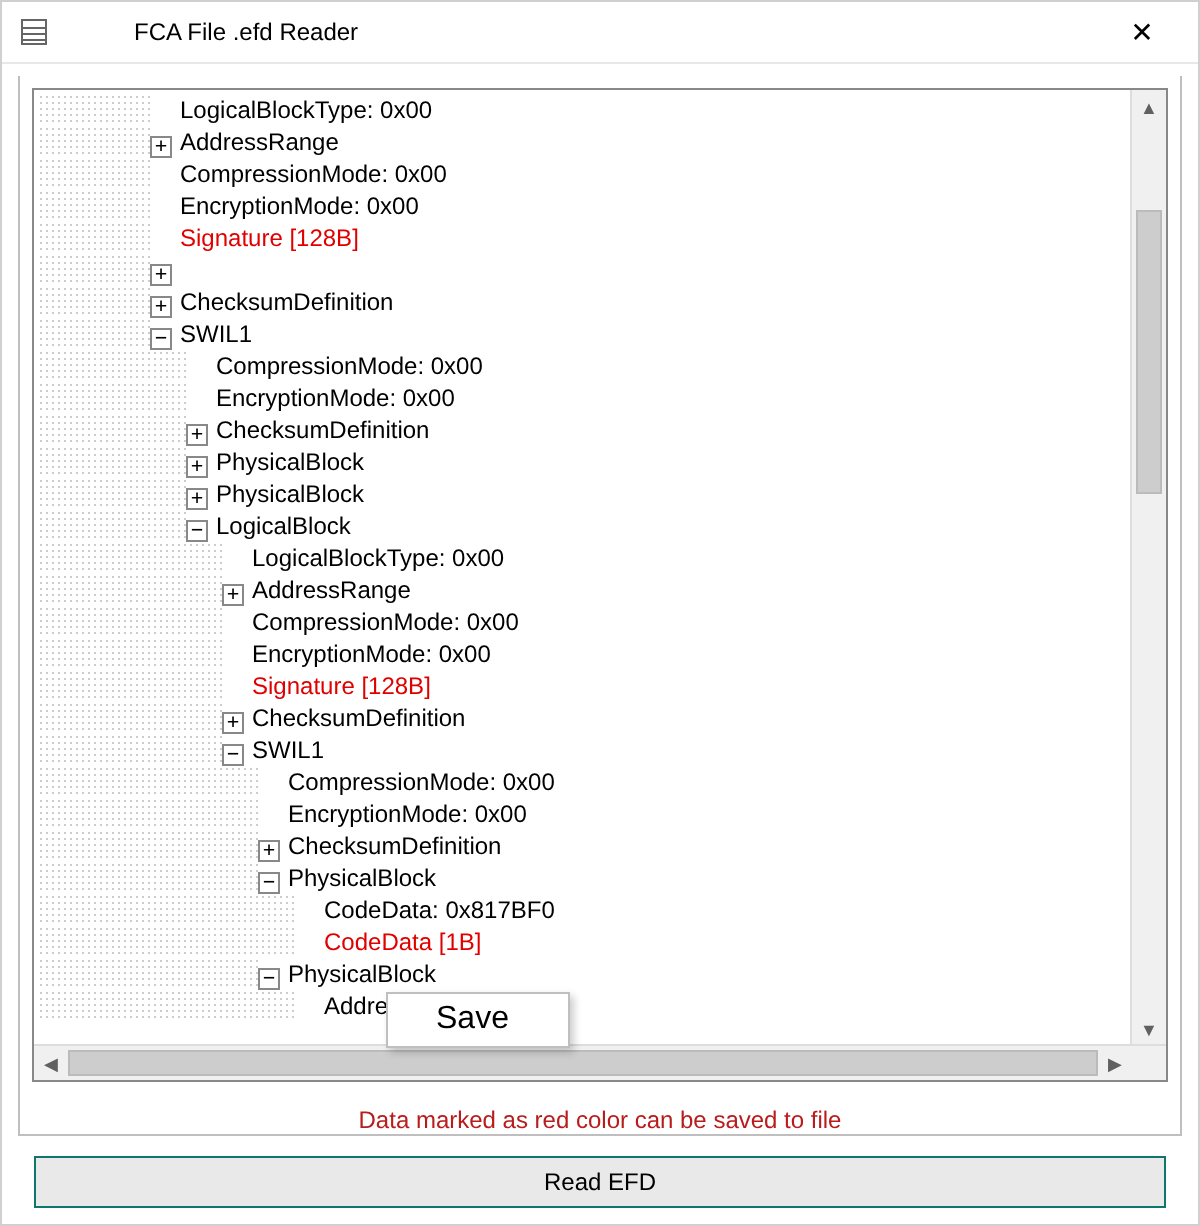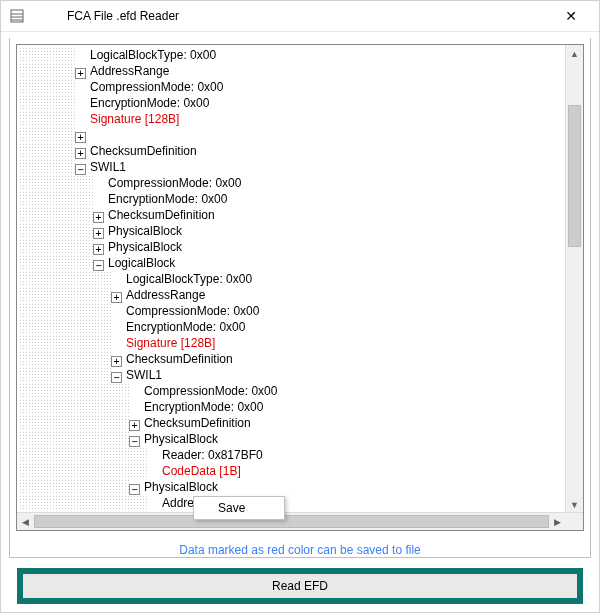--- a/index.html
+++ b/index.html
@@ -184,33 +184,33 @@
     left: 192px;
     top: 495px;
     width: 90px;
     background: #fff;
     border: 1px solid #bfbfbf;
     box-shadow: 2px 2px 4px rgba(0,0,0,0.2);
     z-index: 10;
   }
   .context-menu .item {
     padding: 4px 8px 4px 24px;
-    font-size: 12px;
+    font-size: 16px;
     cursor: default;
   }
   .hint {
     text-align: center;
-    color: #3b82f6;
+    color: #b91c1c;
     padding: 6px 0 0 0;
     font-size: 12px;
   }
   .readbtn {
     margin: 10px 8px 0 8px;
     height: 24px;
-    border: 6px solid #0f766e;
+    border: 1px solid #0f766e;
     background: #e9e9e9;
     display:flex; align-items:center; justify-content:center;
     cursor: default;
   }
 </style>
 </head>
 <body>
 
 <div class="window">
 
@@ -355,21 +355,21 @@
                   <span class="lbl">ChecksumDefinition</span>
                 </span></div>
               <div class="node"><span class="row">
                   <span class="dots" style="width: 110px;"></span>
                   <span class="exp">−</span>
                   <span class="lbl">PhysicalBlock</span>
                 </span></div>
               <div class="node"><span class="row">
                   <span class="dots" style="width: 128px;"></span>
                   <span class="exp none"></span>
-                  <span class="lbl">Reader: 0x817BF0</span>
+                  <span class="lbl">CodeData: 0x817BF0</span>
                 </span></div>
               <div class="node"><span class="row">
                   <span class="dots" style="width: 128px;"></span>
                   <span class="exp none"></span>
                   <span class="lbl red">CodeData [1B]</span>
                 </span></div>
               <div class="node"><span class="row">
                   <span class="dots" style="width: 110px;"></span>
                   <span class="exp">−</span>
                   <span class="lbl">PhysicalBlock</span>

